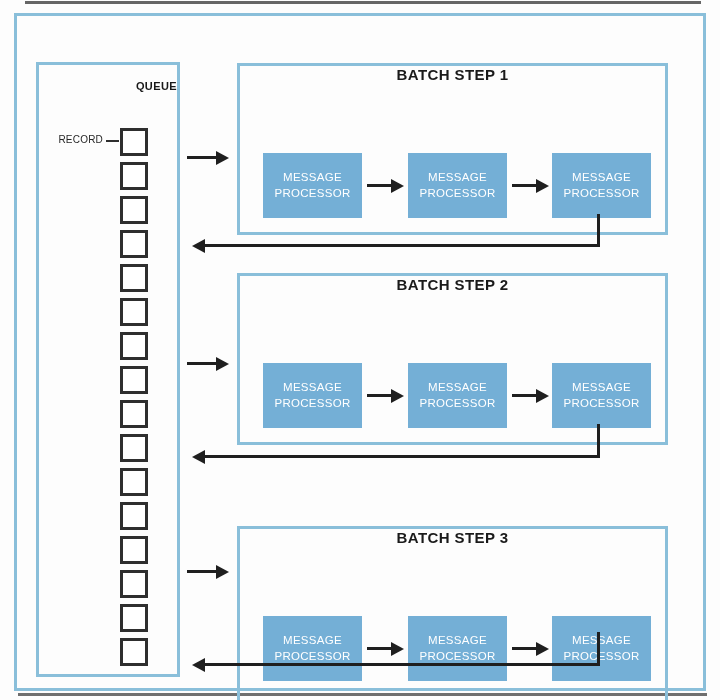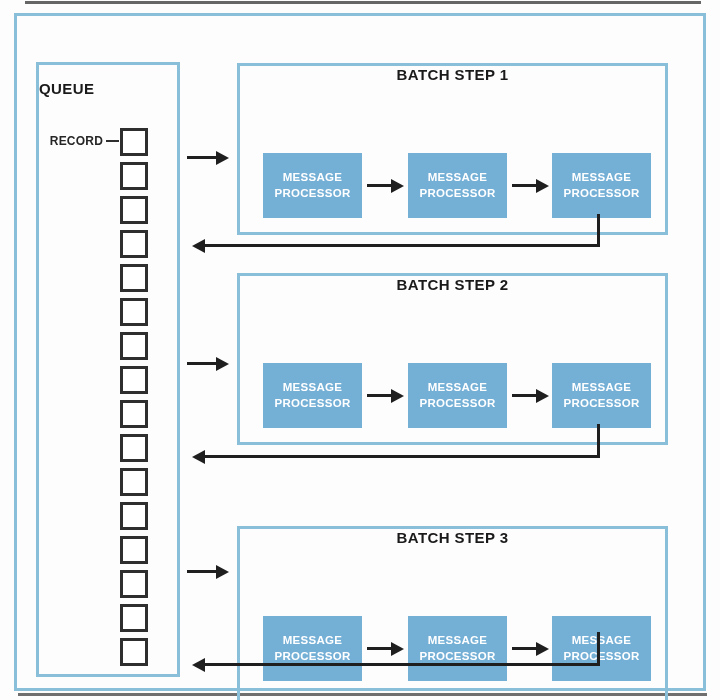--- a/index.html
+++ b/index.html
@@ -23,26 +23,26 @@
     text-align: center; font-size: 15px; font-weight: bold;
     letter-spacing: .4px; color: var(--text-dark, #1a1a1a);
   }
 
   
   .queue-box {
     position: absolute; left: 36px; top: 62px; width: 144px; height: 615px;
     border: 3px solid var(--accent-blue, #8abfda);
   }
   .queue-title {
-    text-align: left; padding-top: 15px; font-size: 15px; font-weight: bold;
+    text-align: right; padding-top: 15px; font-size: 11px; font-weight: bold;
     letter-spacing: .4px; color: var(--text-dark, #1a1a1a);
   }
   .record-label {
     position: absolute; left: 40px; top: 134px; width: 63px;
-    text-align: right; font-size: 12px; font-weight: bold;
+    text-align: right; font-size: 10px; font-weight: normal;
     letter-spacing: .2px; color: #262626;
   }
   .record-connector { position: absolute; left: 106px; top: 140px; width: 13px; height: 2px; background: var(--record-border, #2e2e2e); }
   .queue-records {
     position: absolute; left: 120px; top: 128px;
     display: flex; flex-direction: column; gap: 6px;
   }
   .q-square { width: 28px; height: 28px; border: 3px solid var(--record-border, #2e2e2e); background: #fff; }
 
   
@@ -57,21 +57,21 @@
     text-align: center; font-size: 15px; font-weight: bold;
     letter-spacing: .4px; color: var(--text-dark, #1a1a1a);
   }
   .proc {
     position: absolute; top: 87px; width: 99px; height: 65px;
     background: var(--processor-fill, #74afd6);
     display: flex; align-items: center; justify-content: center;
   }
   .proc.p1 { left: 23px; }  .proc.p2 { left: 168px; }  .proc.p3 { left: 312px; }
   .proc-label {
-    width: 88px; text-align: center; font-size: 11.5px; font-weight: bold;
+    width: 88px; text-align: center; font-size: 11.5px; font-weight: normal;
     line-height: 1.35; letter-spacing: .3px; color: var(--processor-text, #ffffff);
   }
 
   
   .flow-arrow { position: absolute; top: 118px; width: 24px; height: 3px; background: var(--line-dark, #1f1f1f); }
   .flow-arrow::after {
     content: ""; position: absolute; right: -13px; top: -5.5px; width: 0; height: 0;
     border-left: 13px solid var(--line-dark, #1f1f1f);
     border-top: 7px solid transparent; border-bottom: 7px solid transparent;
   }

